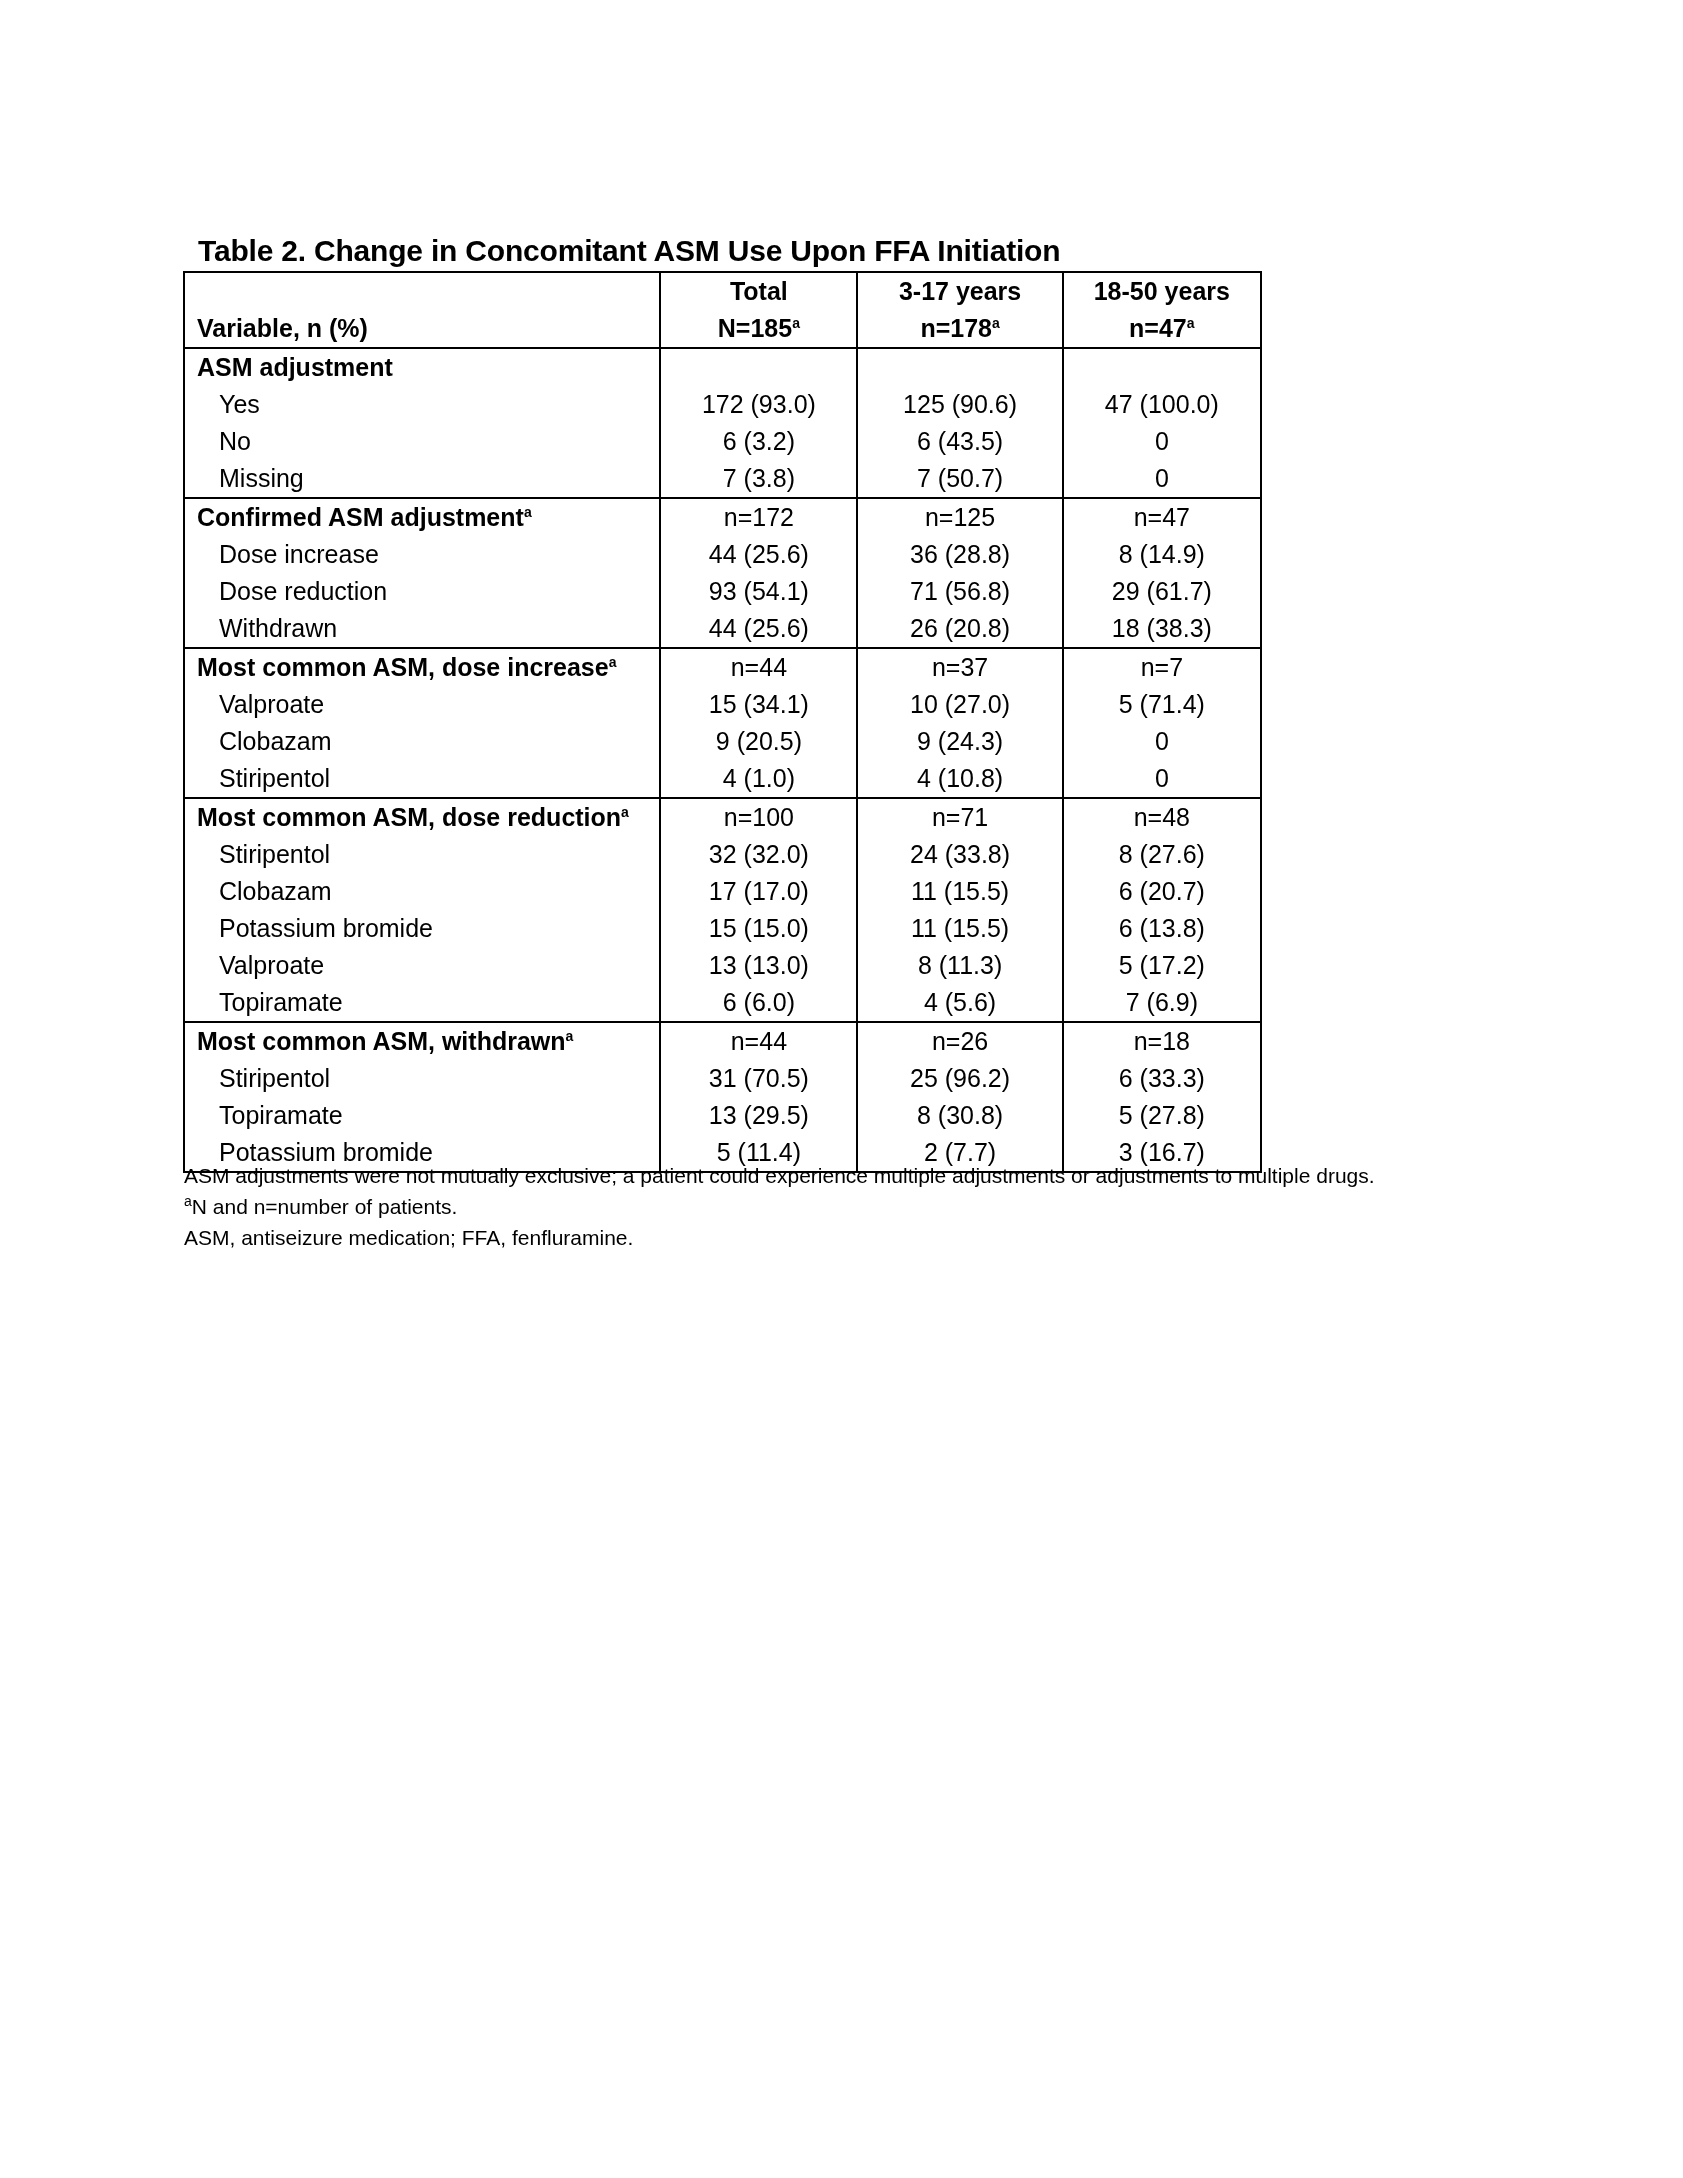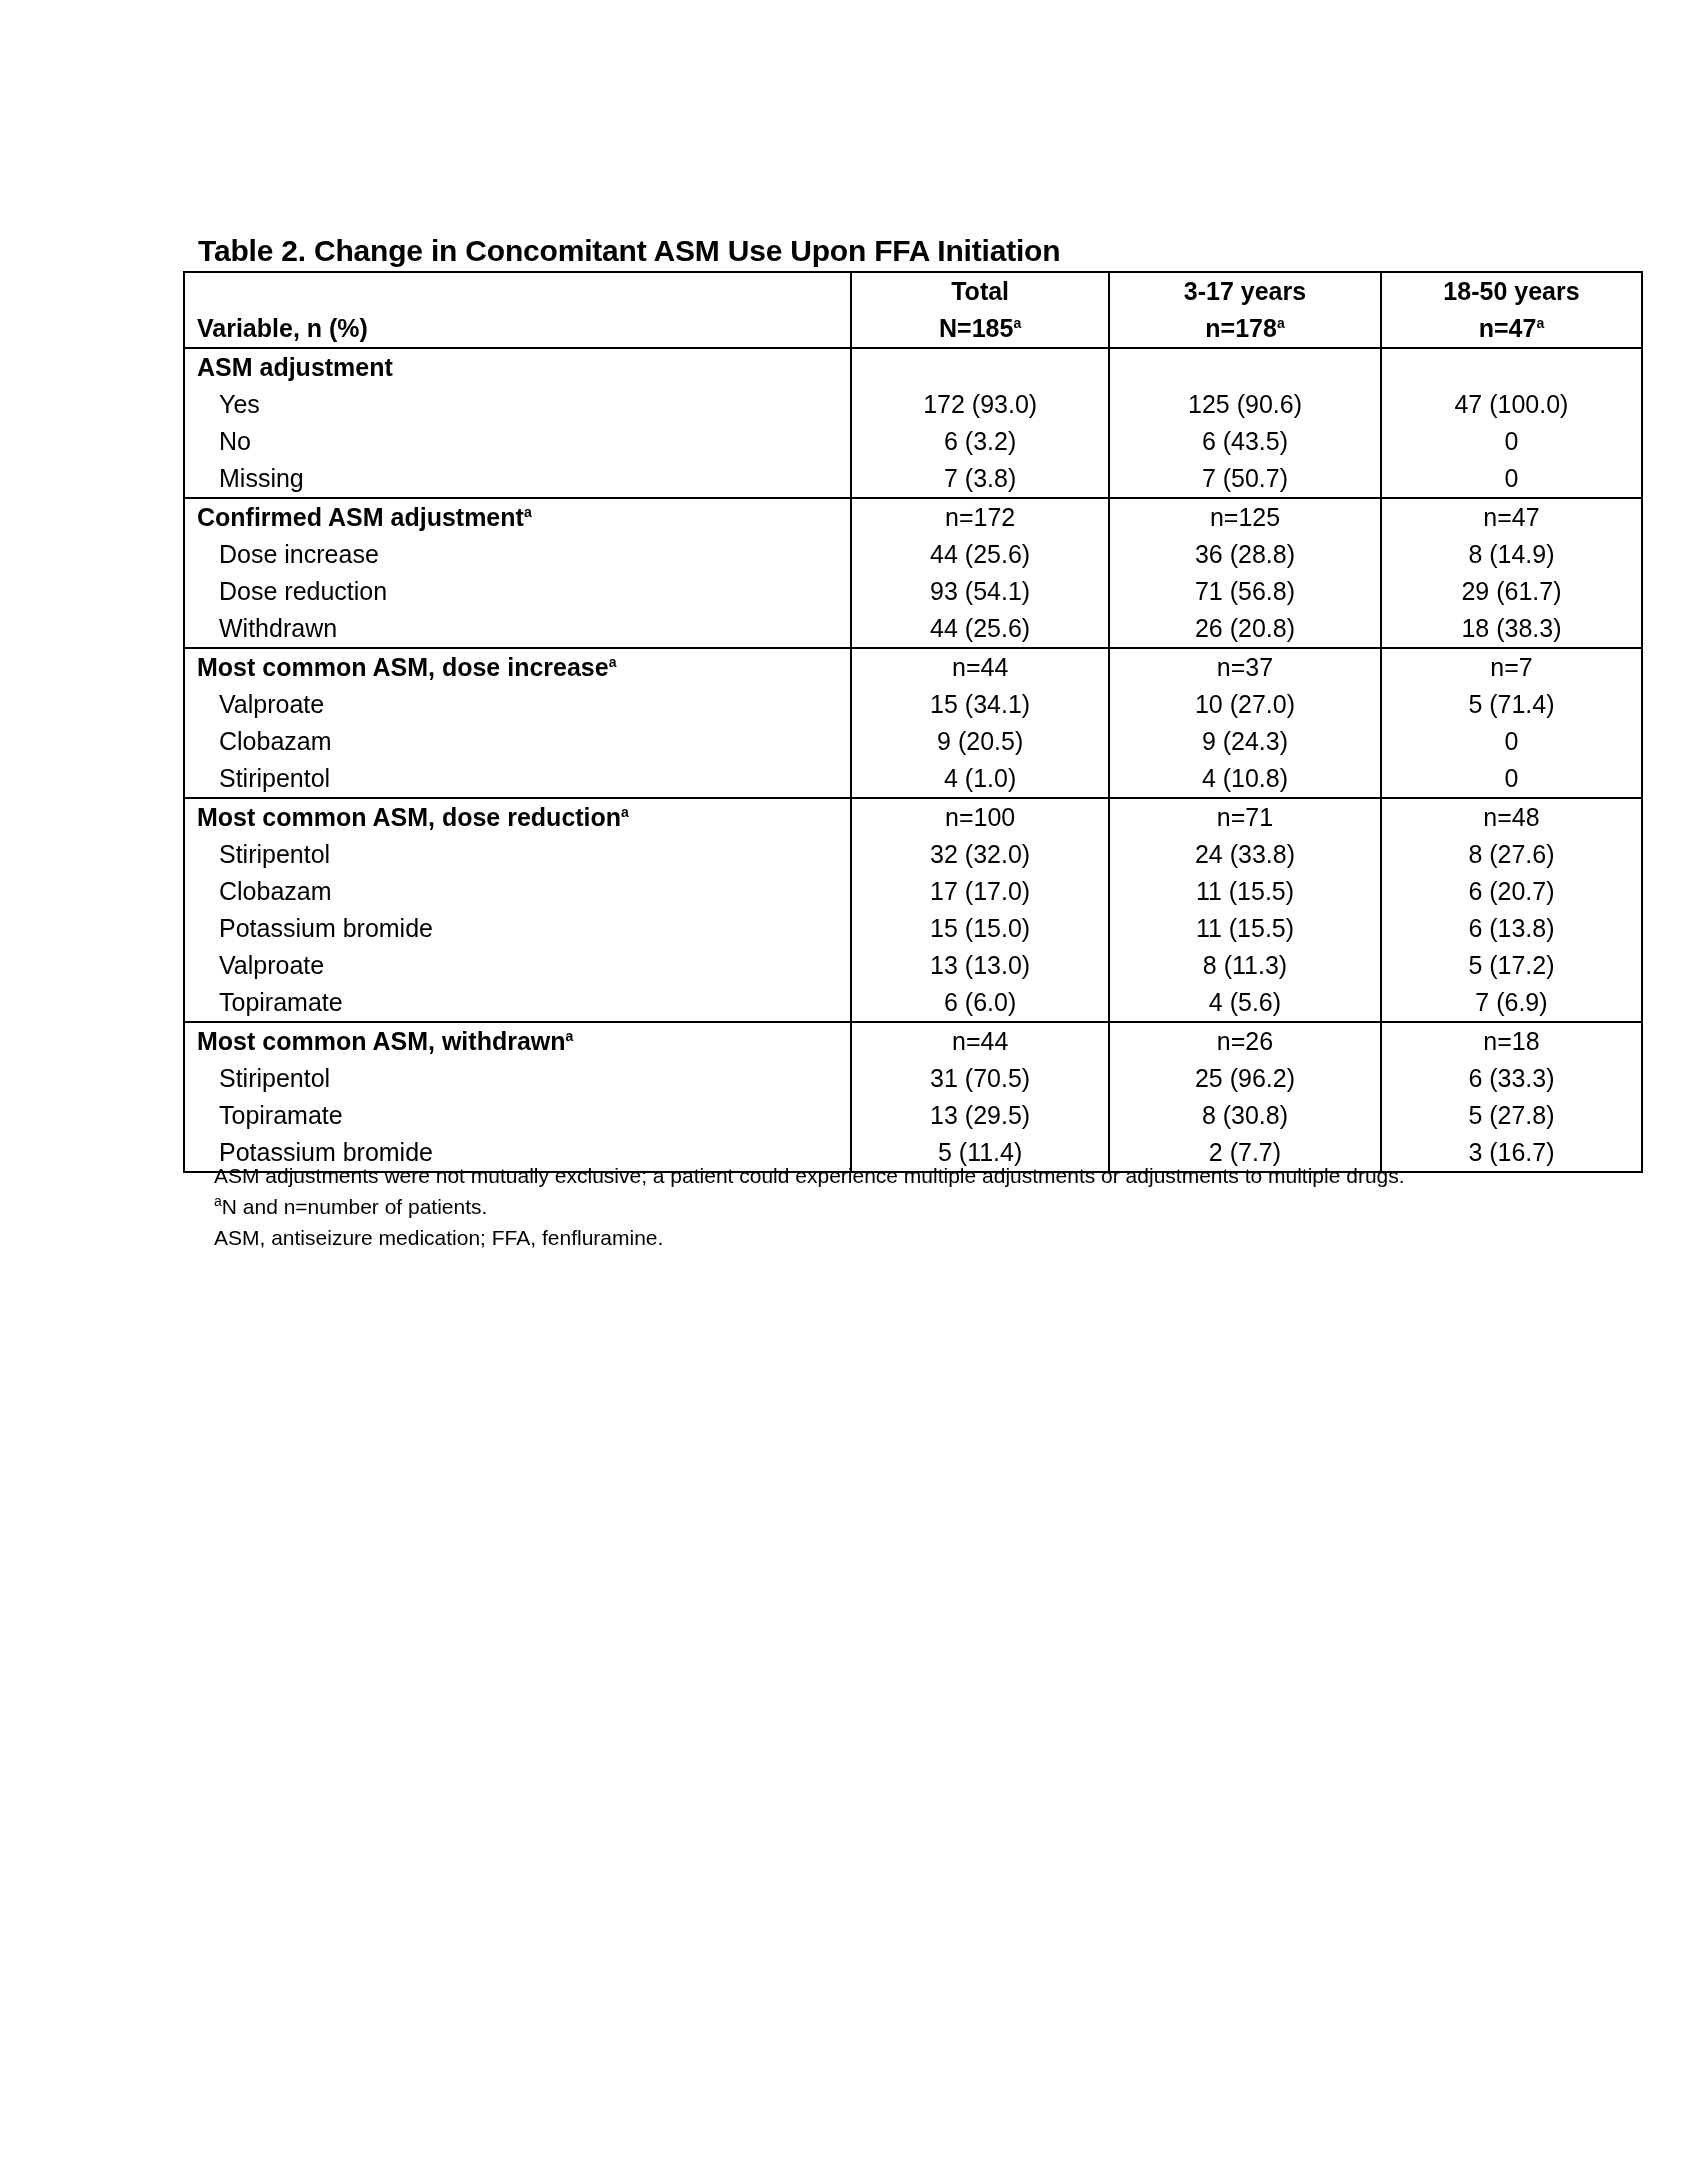--- a/index.html
+++ b/index.html
@@ -1,33 +1,33 @@
 <!DOCTYPE html>
 <html><head>
 <meta charset="utf-8">
 <style>
   html, body { margin: 0; padding: 0; background: #ffffff; }
   body { width: 1683px; height: 2178px; position: relative; font-family: "Liberation Sans", sans-serif; color: #000; }
   .title { position: absolute; left: 198px; top: 234px; font-size: 30px; font-weight: bold; letter-spacing: -0.2px; }
-  table.main { position: absolute; left: 183px; top: 271px; width: 1460px; border-collapse: collapse; border: 2.5px solid #000; font-size: 25px; }
+  table.main { position: absolute; left: 183px; top: 271px; width: 1079px; border-collapse: collapse; border: 2.5px solid #000; font-size: 25px; }
   table.main col.c0 { width: 616px; }
   table.main col.c1 { width: 238px; }
   table.main col.c2 { width: 251px; }
   table.main col.c3 { width: 241px; }
   table.main td, table.main th { padding: 0 12px; line-height: 37px; height: 37px; vertical-align: bottom; }
   table.main th { font-weight: bold; text-align: center; }
   table.main th.var { text-align: left; }
   table.main td.num { text-align: center; border-left: 2px solid #000; }
   table.main th.num { border-left: 2px solid #000; }
   thead tr.h2 th { border-bottom: 2.5px solid #000; }
   tr.sec td { border-top: 2.5px solid #000; margin-top: 8px; }
   td.sec-label { font-weight: bold; }
   td.item-label { padding-left: 34px !important; }
   sup { font-size: 14px; vertical-align: super; line-height: 0; }
-  .foot { position: absolute; left: 214px; top: 1160px; width: 1327px; font-size: 21px; line-height: 31px; }
+  .foot { position: absolute; left: 184px; top: 1160px; width: 1327px; font-size: 21px; line-height: 31px; }
   .foot p { margin: 0; }
 </style>
 </head>
 <body>
 
 <div class="title">Table 2. Change in Concomitant ASM Use Upon FFA Initiation</div>
 
 <table class="main">
   <colgroup>
       <col class="c0">

